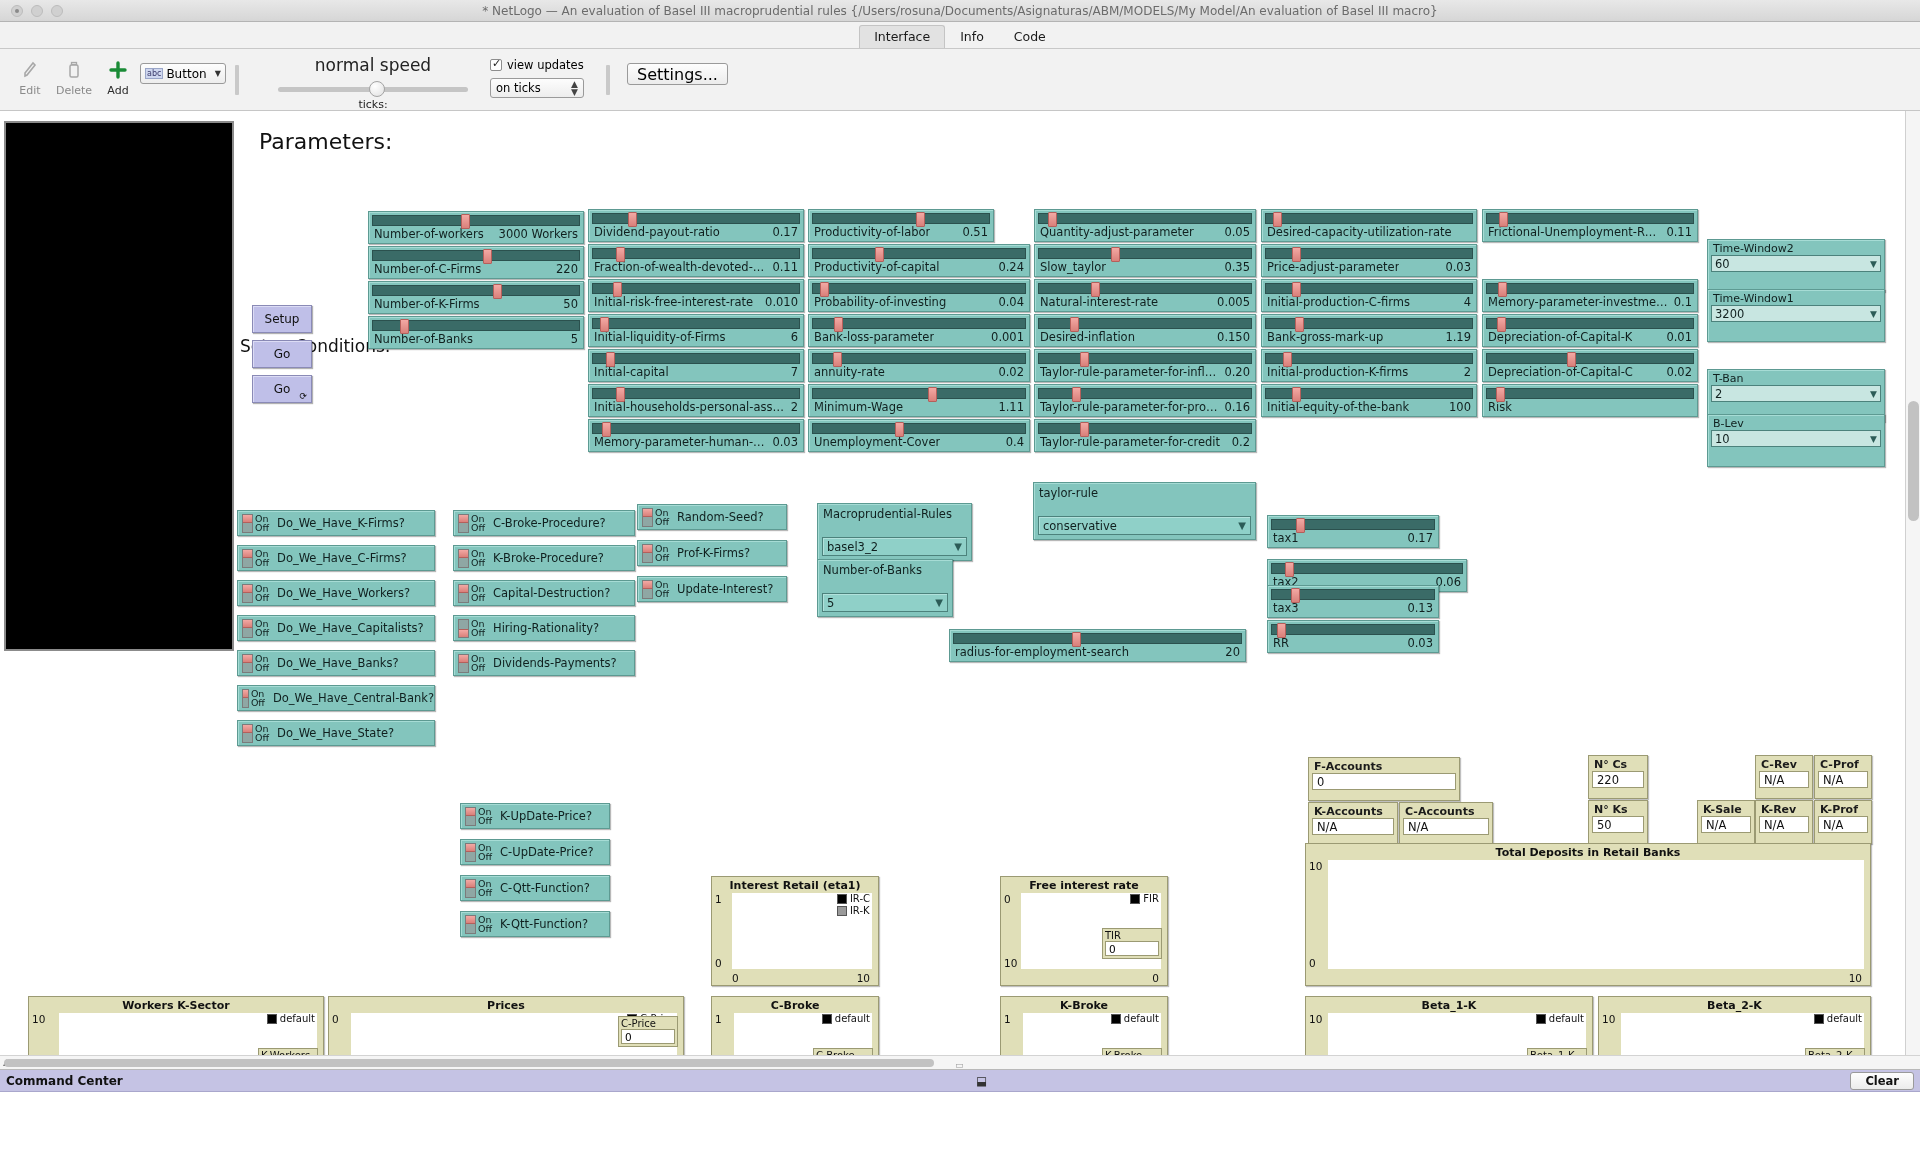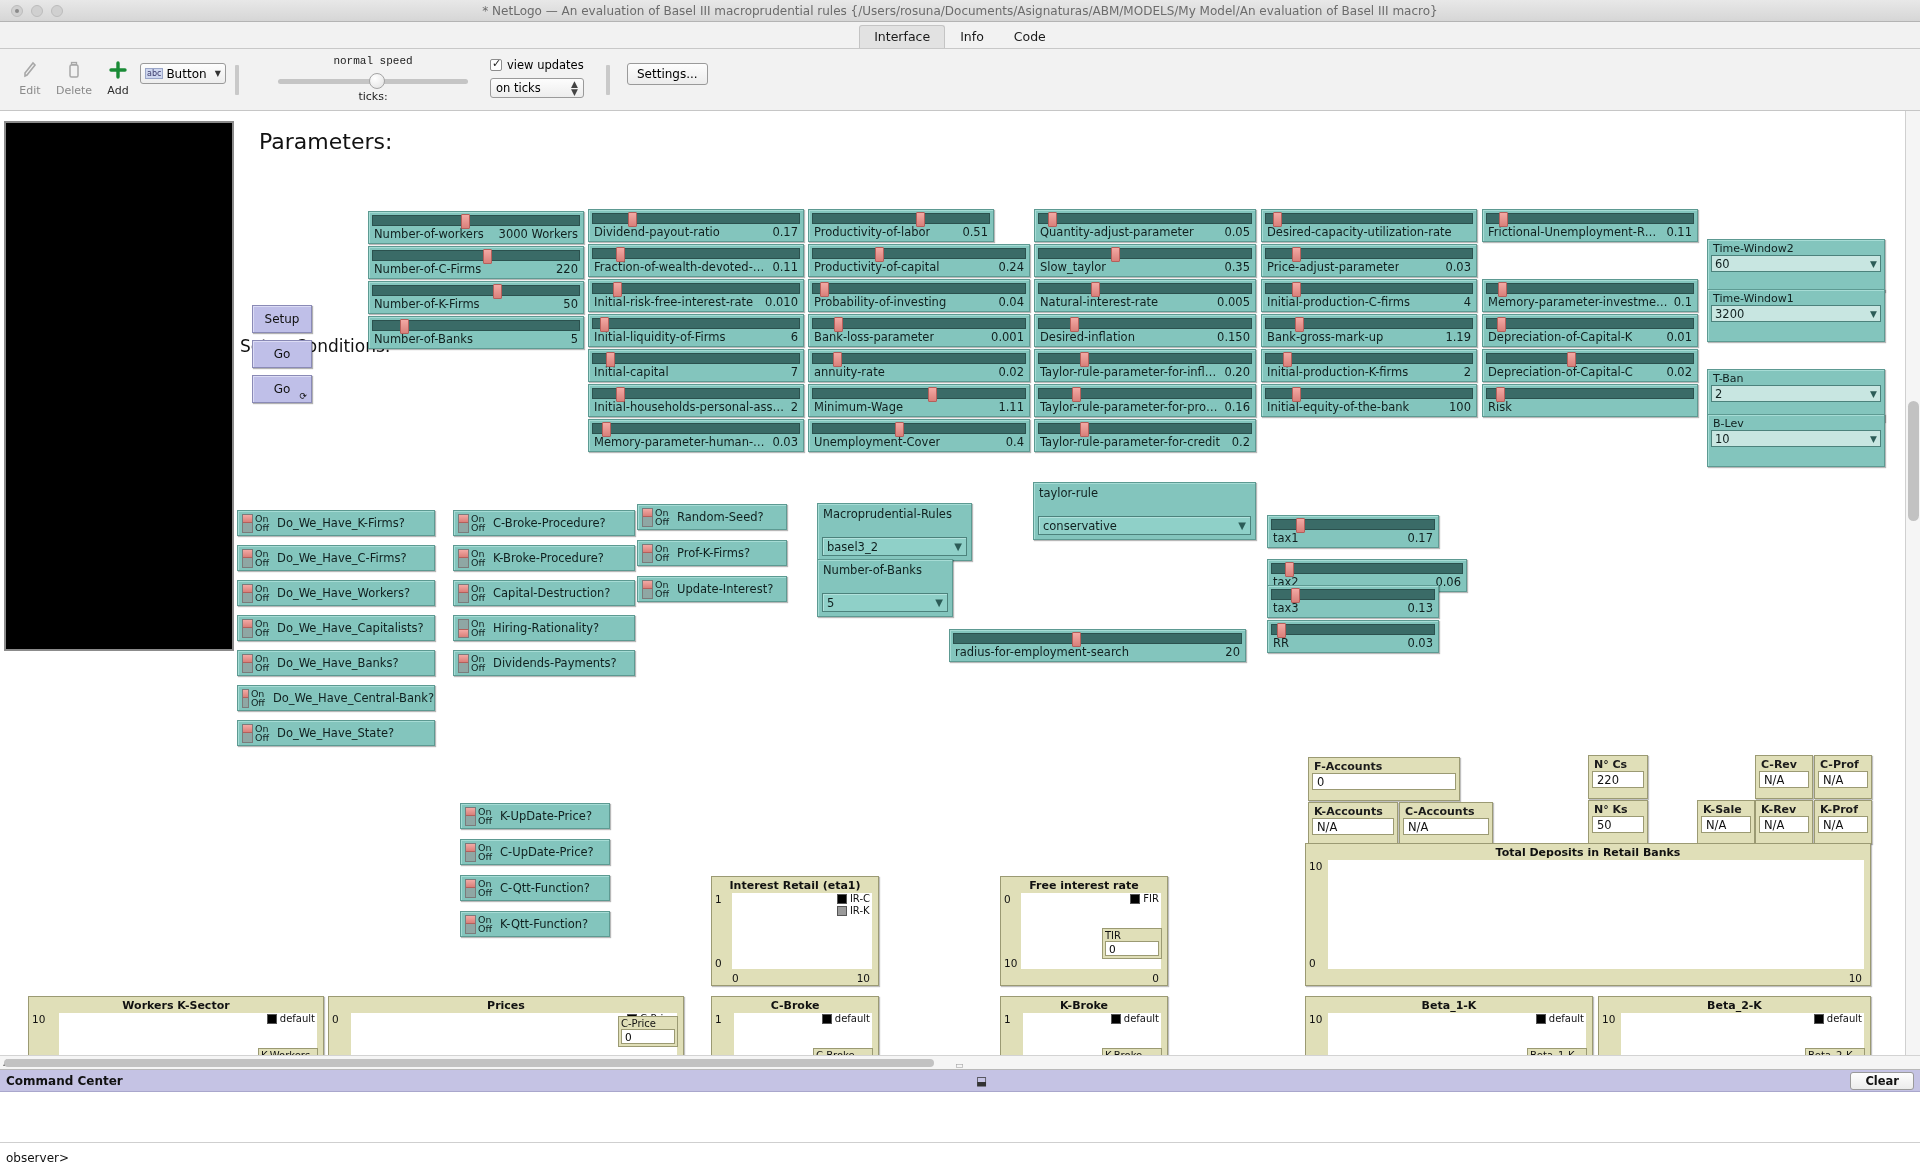--- a/index.html
+++ b/index.html
@@ -40,39 +40,39 @@
   .tb-lbl { font-size:11px; color:#8a8a8a; margin-top:1px;}
   .tb-lbl.on { color:#2b2b2b; }
   .sep { width:4px; height:30px; background:#c9c9c9; margin:16px 9px 0; border-radius:1px;}
   .combo { margin-top:14px; height:21px; border:1px solid #9a9a9a; border-radius:3px;
     background:linear-gradient(#fdfdfd,#ededed); display:flex; align-items:center;
     padding:0 4px; width:86px; font-size:12px;}
   .combo .abc { font-size:8px; background:#cfd7ef; border:1px solid #9aa6c8; padding:0 1px;
     margin-right:3px; color:#3a3a6a; line-height:9px;}
   .combo .arrow { margin-left:auto; font-size:8px; color:#333;}
   .speedwrap { margin-left:30px; margin-top:6px; text-align:center; width:190px;}
-  .speedlbl { font-size:11px; color:#222;font-family:Liberation Mono, monospace; }
+  .speedlbl { font-size:17px; color:#222; }
   .slidertrack { height:5px; background:#c5c5c5; border-radius:3px; margin-top:12px;
      position:relative;}
   .sliderknob { width:16px; height:16px; border-radius:50%;
      background:radial-gradient(circle at 35% 30%,#ffffff,#e0e0e0);
      border:1px solid #a4a4a4; position:absolute; top:-6px; left:48%;}
   .ticks { font-size:11px; margin-top:6px; color:#222;}
   .viewwrap { margin-left:22px; margin-top:9px;}
   .chkline { display:flex; align-items:center; font-size:11.5px; gap:5px;}
   .chk { width:12px; height:12px; border:1px solid #8d8d8d; border-radius:2px;
      background:#fff; position:relative;}
   .chk::after{content:'✓'; position:absolute; left:1px; top:-3px; font-size:11px;color:#222;}
   .mini-combo { margin-top:6px; height:20px; width:94px; border:1px solid #9a9a9a;
     border-radius:3px; background:linear-gradient(#fdfdfd,#ededed);
     display:flex;align-items:center;padding:0 5px;font-size:11.5px;}
   .mini-combo .spin{margin-left:auto; font-size:9px; line-height:8px; color:#444;}
   .settingsbtn { margin-top:14px; margin-left:8px; height:22px; padding:0 9px;
     border:1px solid #9a9a9a; border-radius:3px;
-    background:linear-gradient(#fdfdfd,#ececec); font-size:12px;
+    background:linear-gradient(#fdfdfd,#ececec); font-size:16px;
     display:flex;align-items:center;}
   
   .stage { position:relative; width:1920px; height:965px; background:#fff; overflow:hidden;}
   .world { position:absolute; left:4px; top:10px; width:230px; height:530px;
      background:#000; border:2px solid #8b8b8b; }
   .heading { position:absolute; font-size:22px; color:#111; }
   
   .nslider { position:absolute; background:#83c5bd; border:1px solid #5d9a92;
      box-shadow: inset 1px 1px 0 #a6dcd5, 1px 1px 1px rgba(0,0,0,.28);
      height:33px; }
@@ -1002,16 +1002,13 @@
   <div class="grip" style="left:955px;">▭</div>
 </div>
 
 <div class="cc">
   <div class="cc-head">
     <span>Command Center</span>
     <span class="cc-icon">⬓</span>
     <span class="cc-clear">Clear</span>
   </div>
   <div class="cc-body"></div>
-  <div class="cc-prompt">
-    <span>observer&gt;</span>
-  </div>
 </div>
 
 </body></html>

